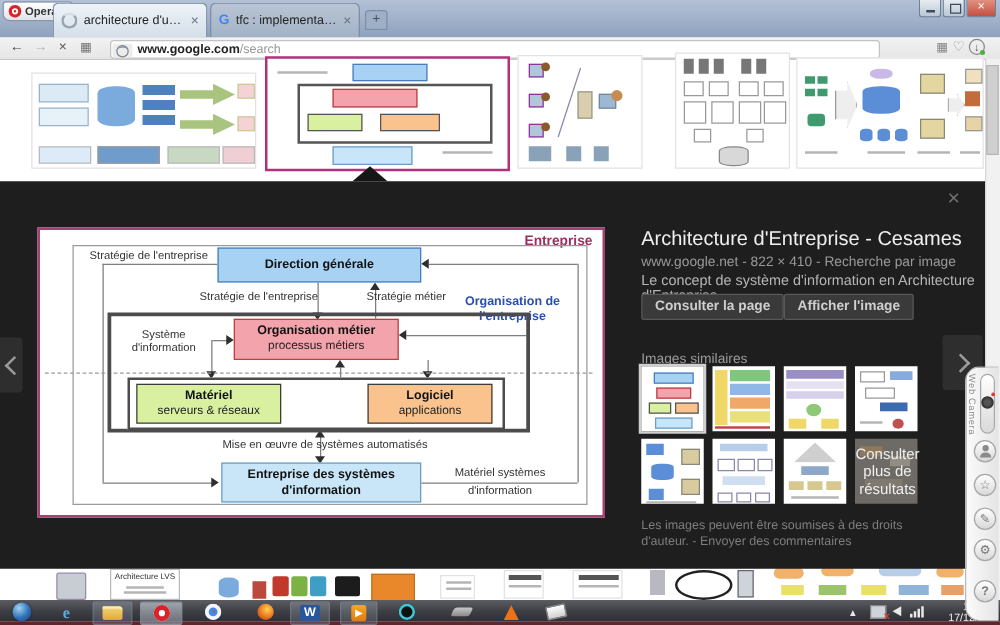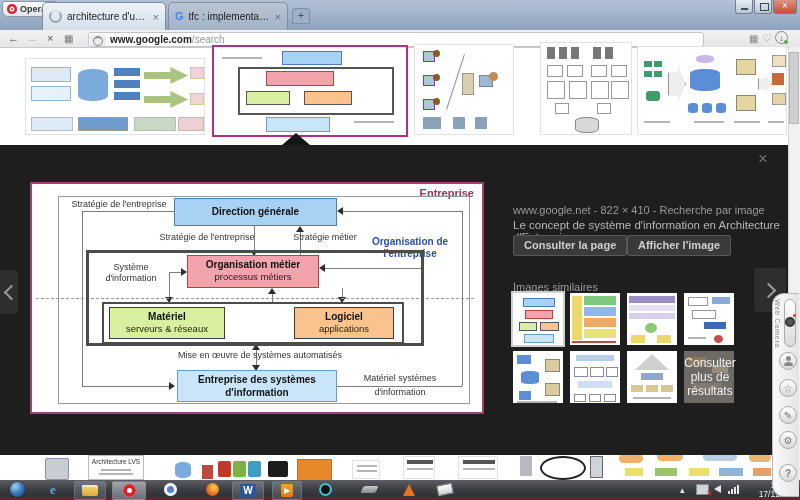--- a/index.html
+++ b/index.html
@@ -360,20 +360,21 @@
     <div class="dbox" style="left:262px;top:123px;width:100px;height:32px;background:#fac38d;border:1px solid #3c3c3c;padding-top:3px;">
       <span class="t">Logiciel</span>
       <span class="s">applications</span>
     </div>
     <div class="dbox" style="left:145px;top:186px;width:160px;height:32px;background:#c8e6f8;border:1px solid #6b9dc4;padding-top:3px;">
       <span class="t">Entreprise des systèmes</span>
       <span class="t">d'information</span>
     </div>
   </div>
 
+  <div class="ptitle">Architecture d'Entreprise - Cesames</div>
   <div class="pmeta">
     <span>www.google.net</span>
     <span>-</span>
     <span>822 × 410</span>
     <span>-</span>
     <span>Recherche par image</span>
   </div>
   <div class="pdesc">Le concept de système d'information en Architecture d'Entreprise</div>
   <div class="pbtn" style="left:513px;">Consulter la page</div>
   <div class="pbtn" style="left:627px;">Afficher l'image</div>
@@ -436,20 +437,25 @@
     <div class="mock" style="left:34px;top:34px;width:12px;height:7px;background:#d8c890;"></div>
     <div class="tx" style="left:6px;top:46px;width:38px;height:1.5px;"></div>
   </div>
   <div class="sim" style="left:684px;top:351px;background:#6e6a66;">
     <div class="mock" style="left:4px;top:6px;width:18px;height:8px;background:#b08850;opacity:.5;"></div>
     <div class="mock" style="left:28px;top:14px;width:16px;height:8px;background:#c8c0b0;opacity:.4;"></div>
     <div class="mock" style="left:8px;top:32px;width:30px;height:8px;background:#908878;opacity:.5;"></div>
   </div>
   <div class="moretxt">Consulter plus de résultats</div>
 
+  <div class="pfoot">
+    <span>Les images peuvent être soumises à des droits d'auteur.</span>
+    <span>-</span>
+    <span>Envoyer des commentaires</span>
+  </div>
 
   <div class="taskbar"></div>
   <div class="tbi" style="left:6px;width:22px;z-index:51;">
     <div style="width:15px;height:15px;border-radius:50%;background:radial-gradient(circle at 35% 30%,#9fd4f2,#2f6fb8 55%,#1a3f78);box-shadow:0 0 2px #0008;"></div>
   </div>
   <div class="tbi" style="left:42px;width:22px;z-index:51;">
     <span style="font-size:13px;font-weight:bold;color:#58aee8;font-family:'Liberation Serif',serif;">e</span>
   </div>
   <div class="tbi active" style="left:74px;width:30px;z-index:51;">
     <div style="width:16px;height:11px;background:linear-gradient(#f5d77a,#dfa93c);border-radius:1px 3px 2px 2px;box-shadow:inset 0 2px 0 #fbe9ad;"></div>

